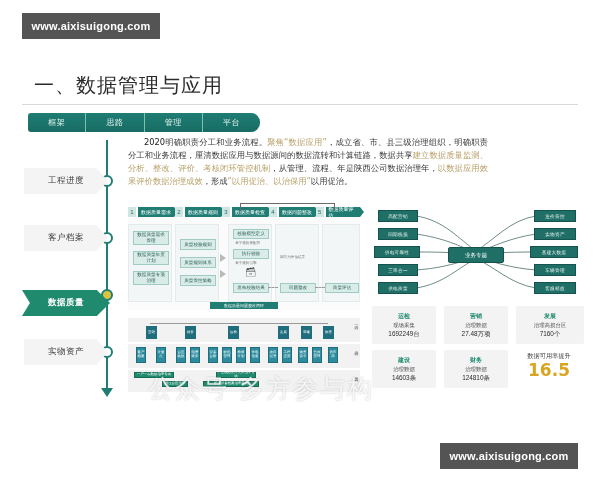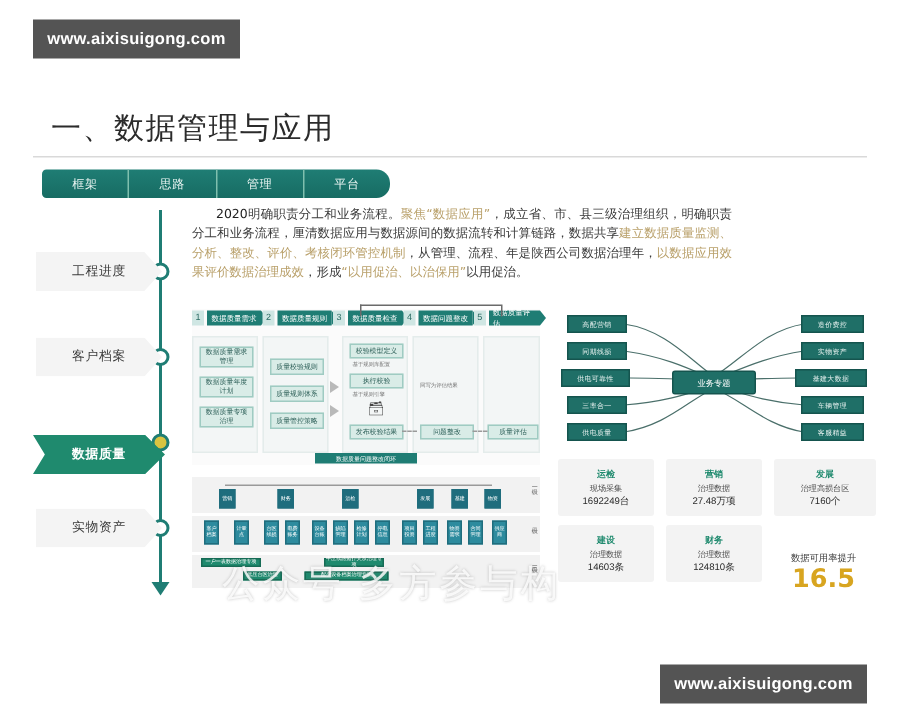--- a/index.html
+++ b/index.html
@@ -180,21 +180,21 @@
   
   .stats { left:364px; top:306px; width:224px; height:88px; }
   .card {
     position:absolute; background:#f3f3f3; border-radius:2px;
     display:flex; flex-direction:column; align-items:center;
     justify-content:center; gap:1px;
   }
   .card .c-t { font-size:6px; color:#1f8a6e; font-weight:bold; }
   .card .c-l { font-size:5.4px; color:#4a4a4a; }
   .card .c-v { font-size:6.4px; color:#2b2b2b; }
-  .kpi { position:absolute; left:146px; top:62px; width:78px; text-align:center; }
+  .kpi { position:absolute; left:146px; top:46px; width:78px; text-align:center; }
   .kpi .k-l { font-size:6.2px; color:#3a3a3a; }
   .kpi .k-v {
     font-size:17px; font-weight:bold; color:#d8a520;
     line-height:1; margin-top:1px;
     font-family:"DejaVu Sans",sans-serif;
   }
 
   
   .big-wm {
     position:absolute; left:148px; top:372px;

